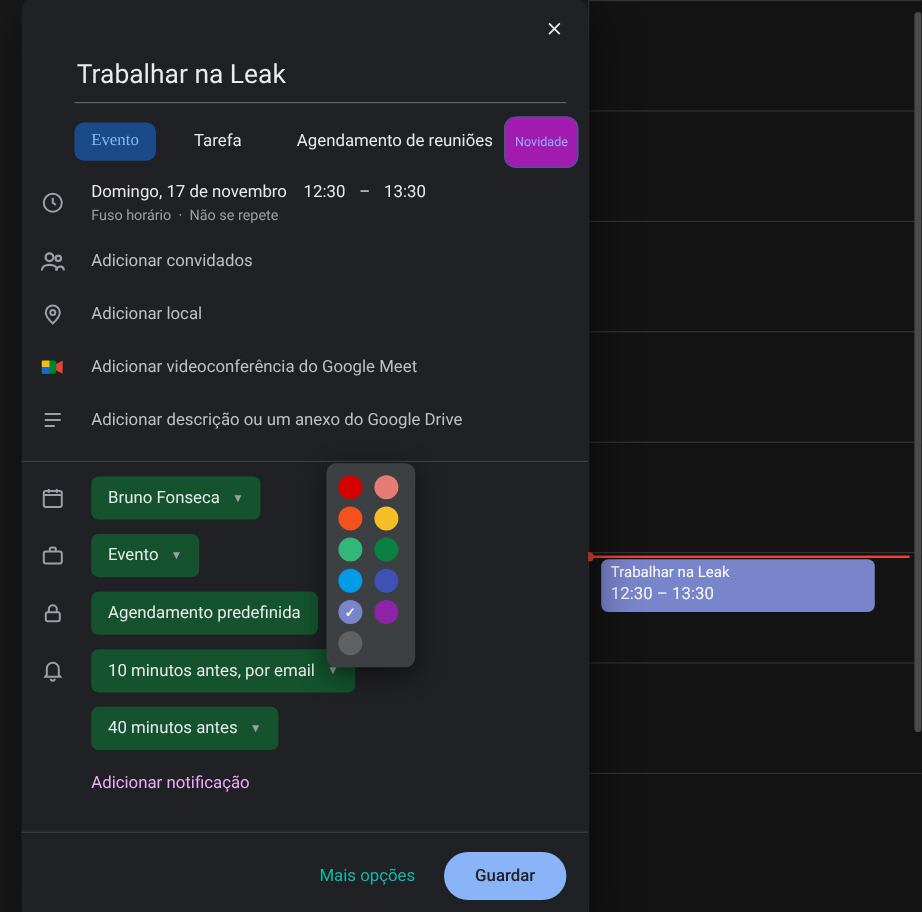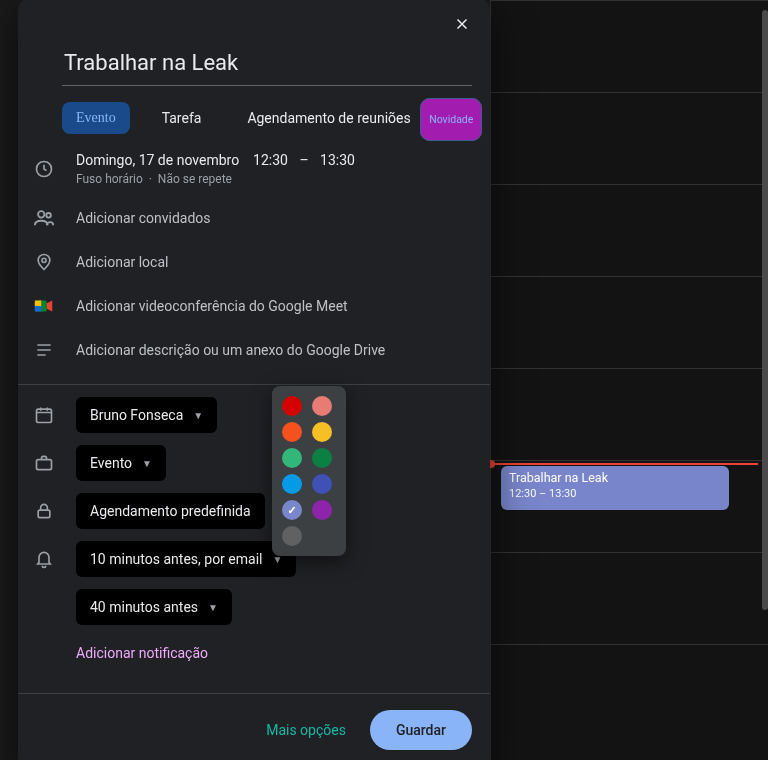--- a/index.html
+++ b/index.html
@@ -39,21 +39,21 @@
     width: 8px; height: 8px; border-radius: 50%; background: #ea4335;
   }
   .event-block {
     position: absolute; left: 10px; top: 466px;
     width: 228px; height: 44px;
     background: #7985cb; border-radius: 6px;
     padding: 4px 8px; font-size: 12px; color: #fff;
     cursor: pointer;
   }
   .event-block .ev-title { font-size: 12.5px; margin-bottom: 2px; }
-  .event-block .ev-time { font-size: 11px; opacity: .95; }
+  .event-block .ev-time { font-size: 14px; opacity: .95; }
 
   .modal {
     position: absolute;
     left: 18px; top: -2px;
     width: 472px;
     background: #202124;
     border-radius: 12px;
     box-shadow: 0 12px 40px rgba(0,0,0,.6);
     padding-bottom: 10px;
   }
@@ -94,21 +94,21 @@
   }
   .row .icon { width: 24px; height: 24px; color: #9aa0a6; flex-shrink: 0; display:flex;align-items:center;justify-content:center;}
   .row .content { flex: 1; }
   .date-line { color: #e8eaed; font-size: 14px; }
   .date-line .sep { margin: 0 8px; }
   .sub-line { font-size: 12px; color: #9aa0a6; margin-top: 4px; }
   .row.click { cursor: pointer; }
   .divider { height: 1px; background: #3c4043; margin: 12px 0 6px; }
 
   .chip {
-    background: #000000; color: #e8eaed;
+    background: #14532d; color: #e8eaed;
     padding: 10px 14px; border-radius: 6px;
     display: inline-flex; align-items: center; gap: 10px;
     font-size: 14px; cursor: pointer;
   }
   .chip .chev { font-size: 10px; color: #9aa0a6; }
   .opt-row { display:flex; align-items:center; padding: 6px 16px 6px 14px; gap: 20px;}
   .opt-row .icon { width:24px; height:24px; color:#9aa0a6; display:flex;align-items:center;justify-content:center;}
   .link-btn { color:#f0abfc; font-size:14px; cursor:pointer; padding: 8px 0 8px 0; }
 
   .footer {

